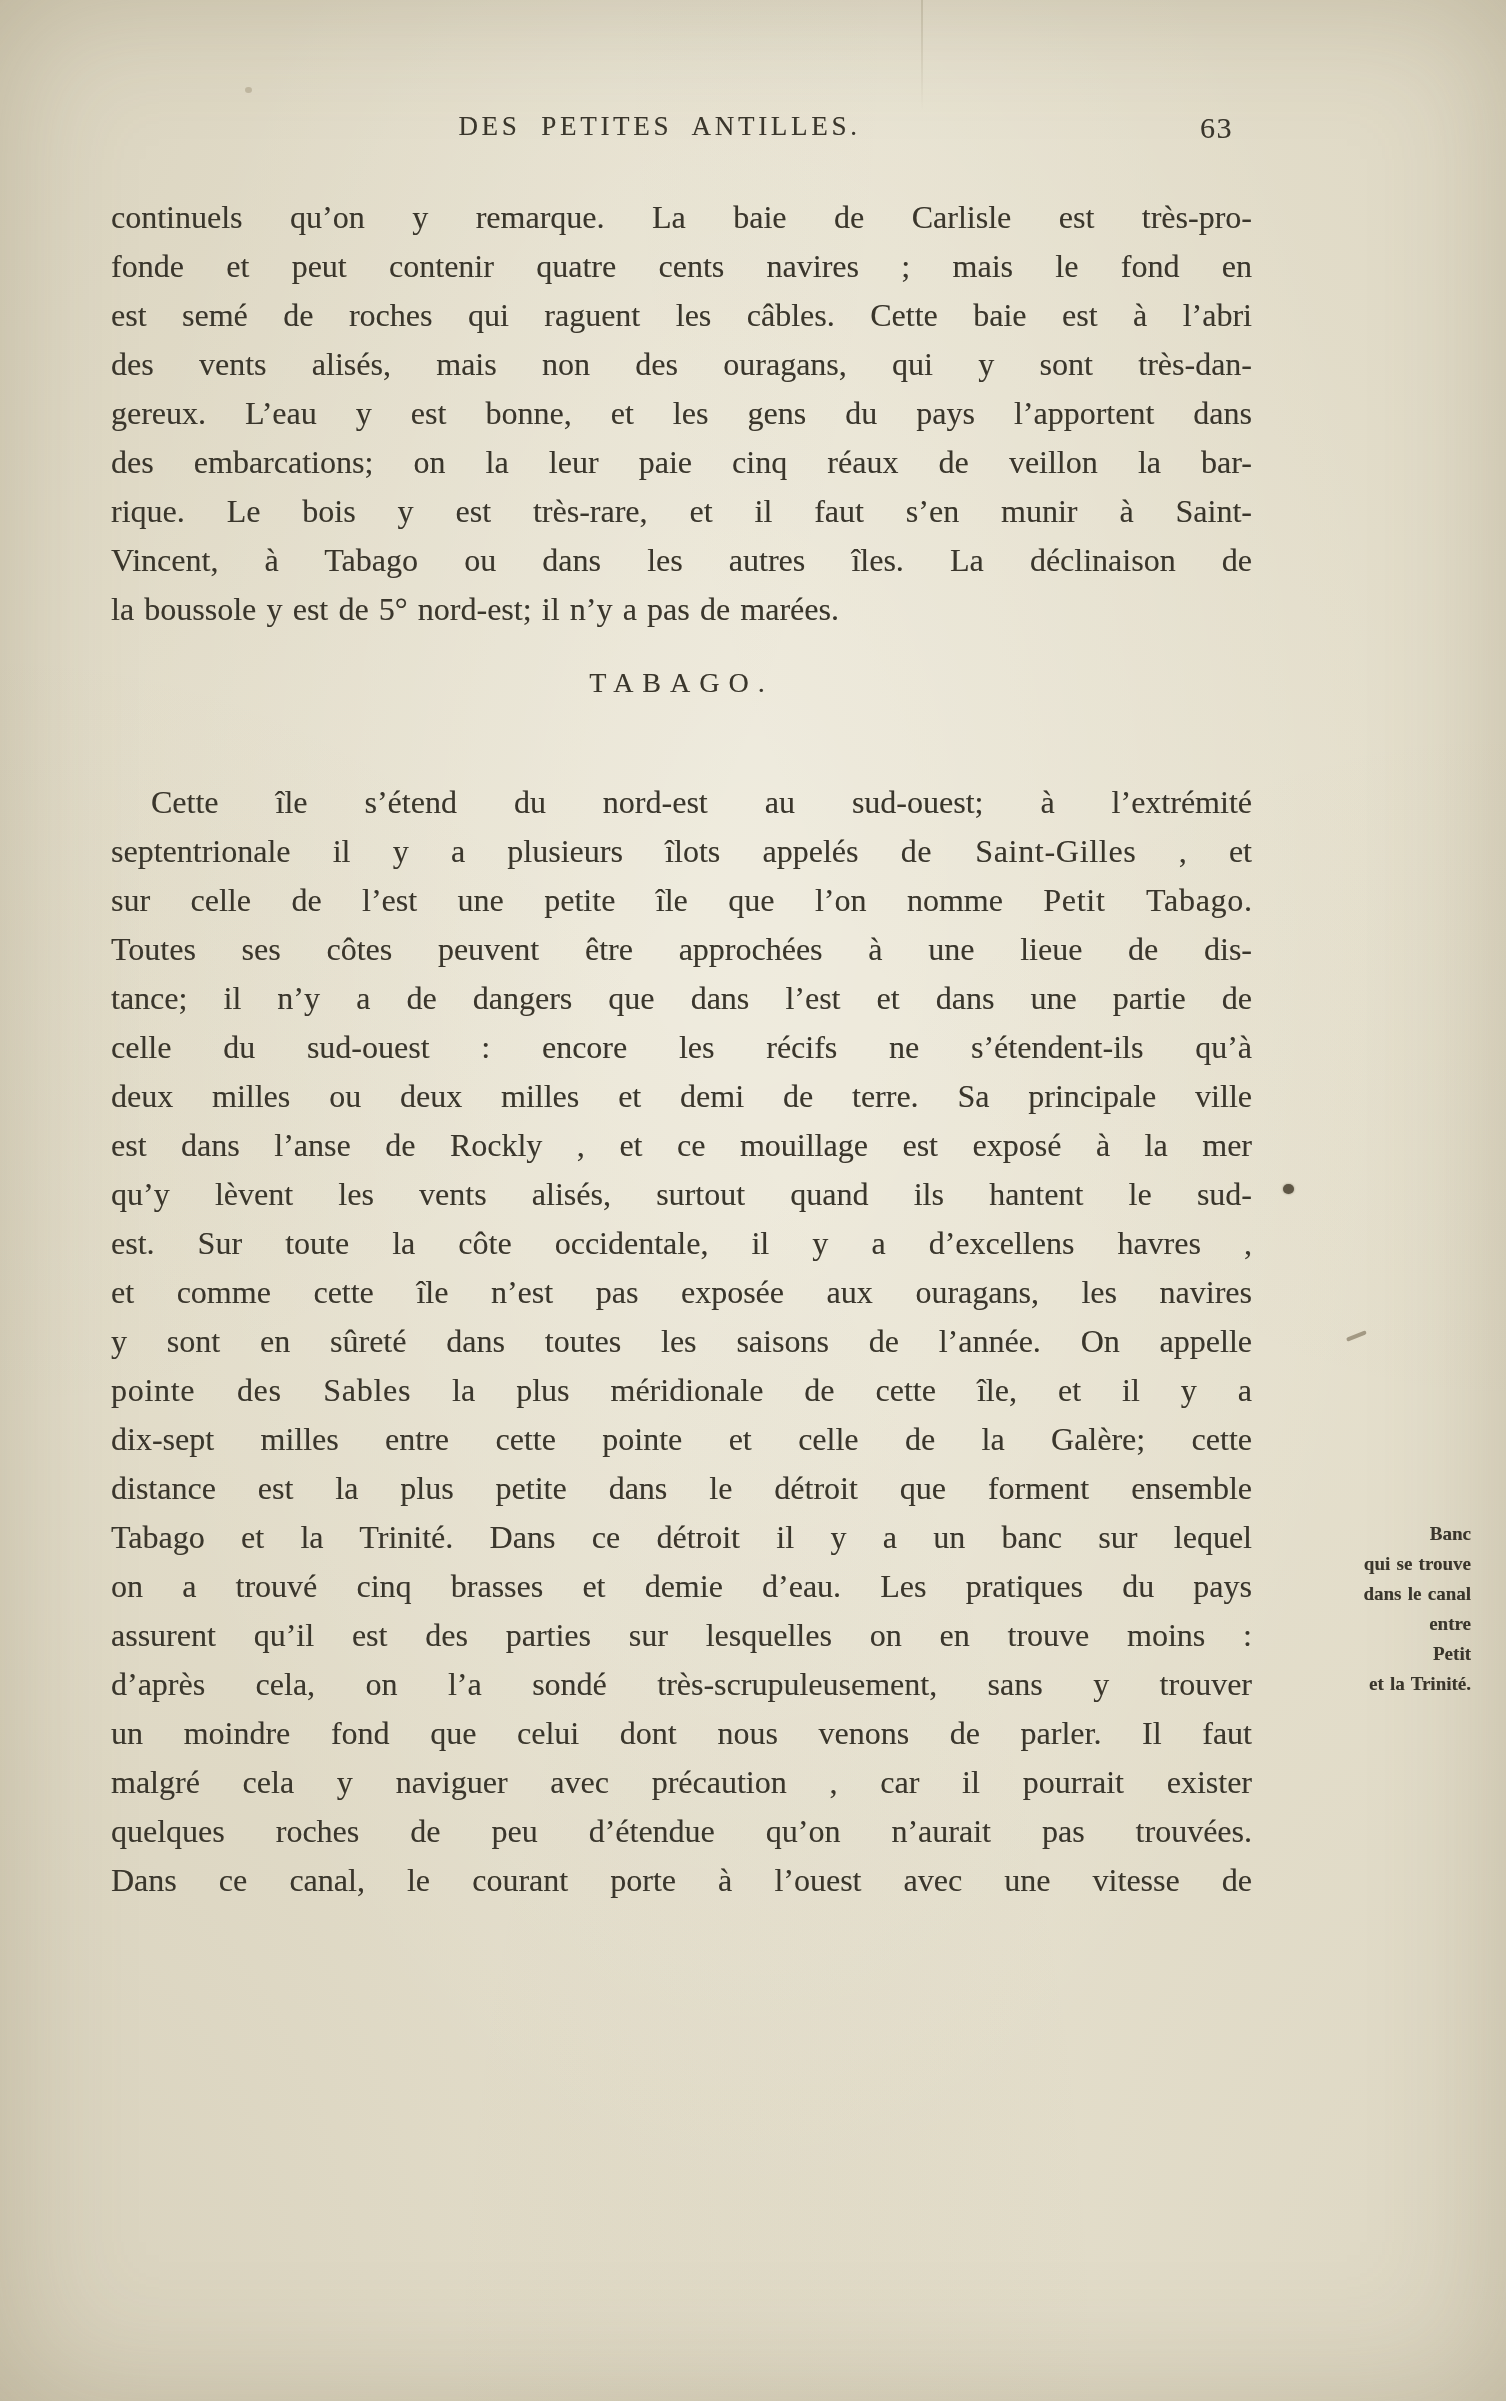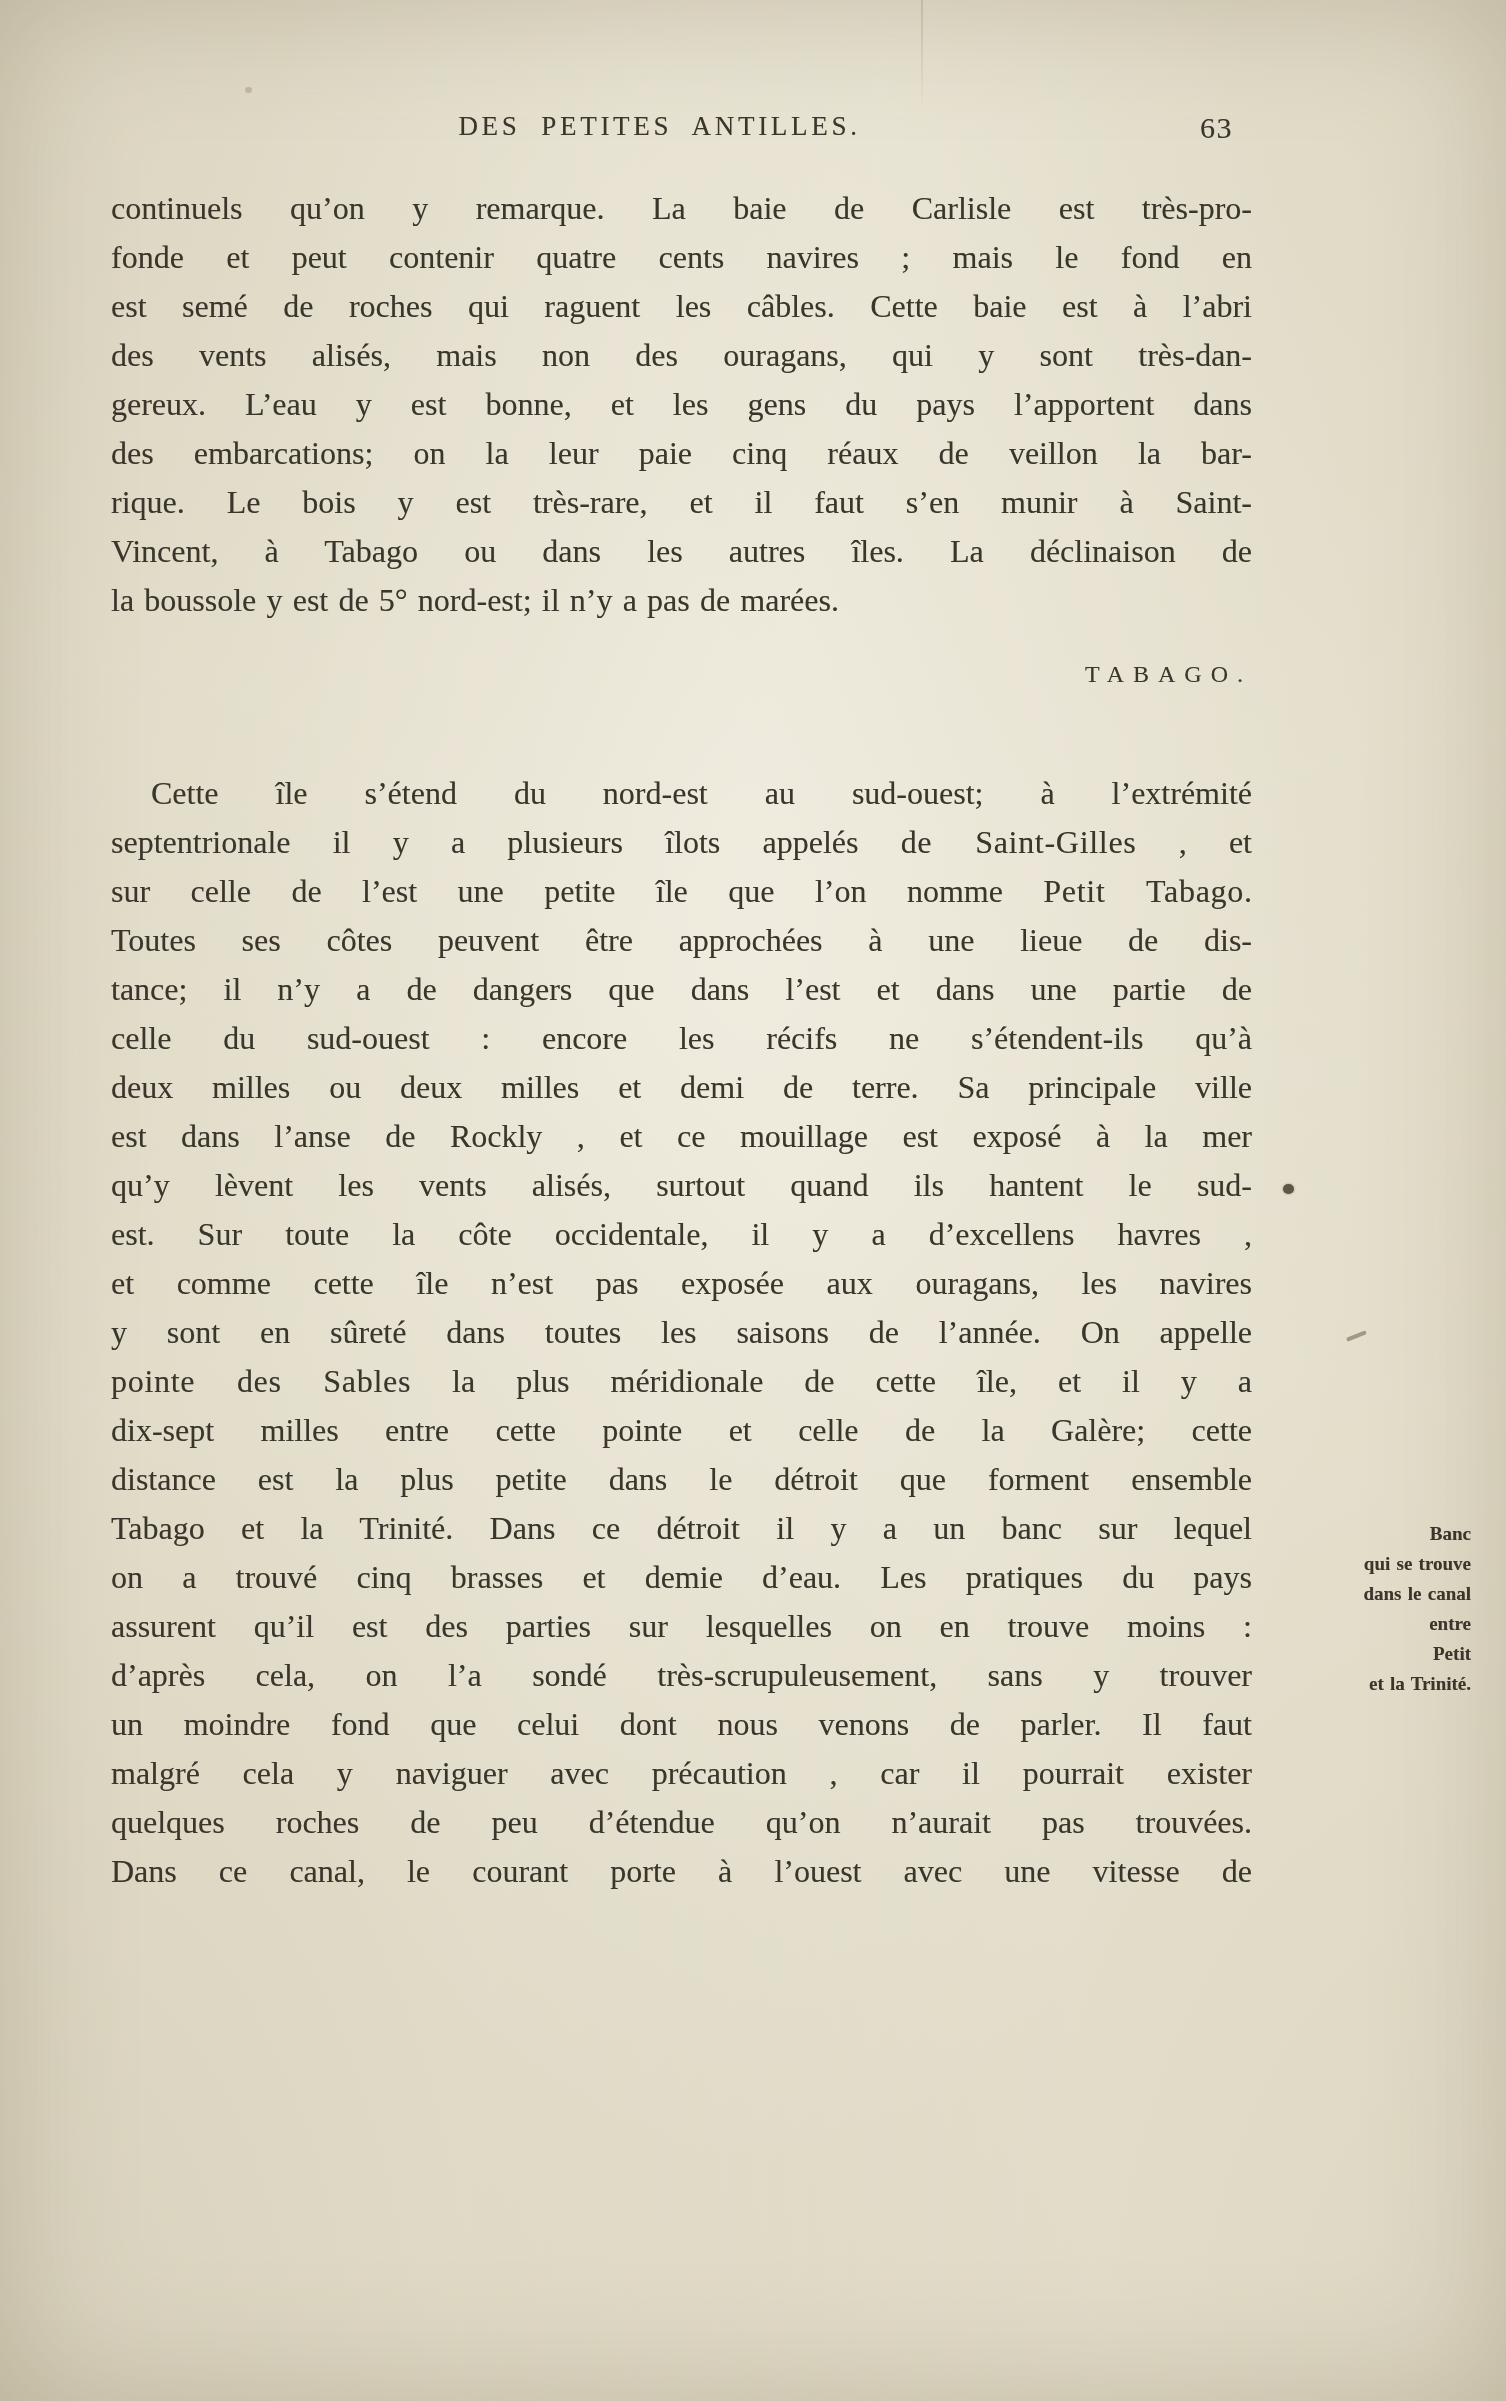--- a/index.html
+++ b/index.html
@@ -50,37 +50,37 @@
     right: 19px;
     top: 0;
     font-size: 30px;
     letter-spacing: 1.5px;
   }
   .paragraph {
     font-size: 32px;
     line-height: 49px;
     word-spacing: 2.2px;
   }
-  .paragraph-1 { margin-top: 36px; }
+  .paragraph-1 { margin-top: 45px; }
   .paragraph .line {
     text-align: justify;
     text-align-last: justify;
     white-space: normal;
   }
   .paragraph .line.last-line { text-align-last: left; }
   .paragraph.justify-last .line.last-line { text-align-last: justify; }
   .paragraph.indent-first .line:first-child { text-indent: 40px; }
   .it { letter-spacing: 0.7px; }
   .section-heading {
     margin-top: 31px;
     margin-bottom: 77px;
-    font-size: 24px;
+    font-size: 28px;
     font-weight: normal;
     line-height: 36px;
-    text-align: right;
+    text-align: center;
     letter-spacing: 9px;
   }
   .margin-note {
     position: absolute;
     left: 1260px;
     top: 1519px;
     width: 211px;
     font-size: 19px;
     line-height: 30px;
     text-align: center;

